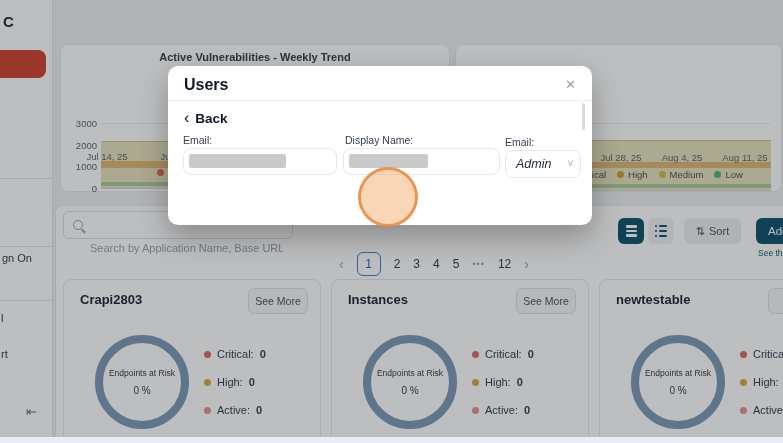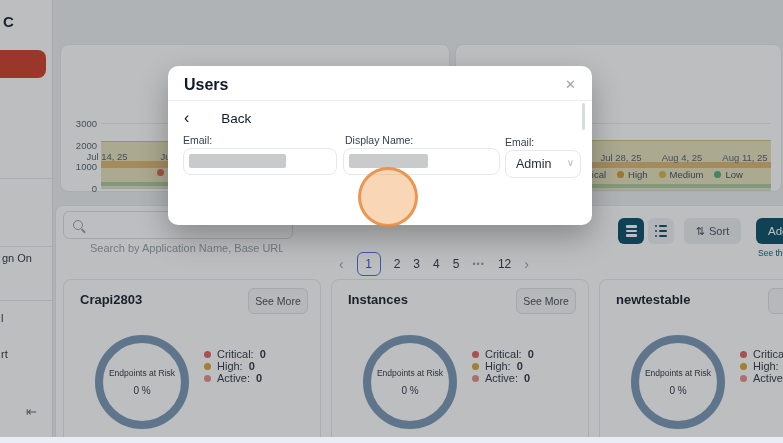--- a/index.html
+++ b/index.html
@@ -67,43 +67,43 @@
   .pg-active{width:22px;height:22px;border:1px solid #4d79d9;border-radius:6px;color:#2f5fd0;display:flex;align-items:center;justify-content:center;}
   .pg-ellipsis{color:#9aa3ad;font-size:9px;letter-spacing:1px;}
 
   .app-card{position:absolute;top:73px;height:190px;background:#fff;border:1px solid #e7e9ec;border-radius:8px;}
   .ac1{left:7px;width:256px;} .ac2{left:275px;width:256px;} .ac3{left:543px;width:240px;}
   .ac-title{position:absolute;left:16px;top:12px;font-size:13px;font-weight:bold;color:#1f2937;}
   .see-more{position:absolute;right:12px;top:8px;width:58px;height:24px;background:#f6f7f8;border:1px solid #dfe2e6;border-radius:6px;font-size:10.5px;color:#4b5563;display:flex;align-items:center;justify-content:center;white-space:nowrap;}
   .donut{position:absolute;left:31px;top:55px;width:94px;height:94px;border:8px solid #7d9cba;border-radius:50%;box-sizing:border-box;display:flex;flex-direction:column;align-items:center;justify-content:center;gap:7px;}
   .donut .dl{font-size:8.5px;color:#374151;text-align:center;width:70px;}
   .donut .dv{font-size:10px;color:#374151;}
-  .stats{position:absolute;left:140px;top:68px;display:flex;flex-direction:column;gap:0;}
+  .stats{position:absolute;left:140px;top:68px;display:flex;flex-direction:column;gap:16px;}
   .stat-row{display:flex;align-items:center;gap:6px;font-size:11px;color:#374151;white-space:nowrap;}
   .sdot{width:7px;height:7px;border-radius:50%;flex:none;}
   .sdot-critical{background:#e06a6a}.sdot-high{background:#d9a93f}.sdot-active{background:#e49595}
   .stat-row b{font-weight:bold;}
 
   
   .dim{position:absolute;left:0;top:0;width:783px;height:437px;background:rgba(12,15,20,0.27);z-index:10;}
 
   
   .modal{position:absolute;left:168px;top:66px;width:424px;height:159px;background:#fff;border-radius:10px;box-shadow:0 12px 30px rgba(0,0,0,0.28);z-index:30;}
   .m-title{position:absolute;left:16px;top:10px;font-size:16px;font-weight:bold;color:#111827;}
   .m-close{position:absolute;right:16px;top:11px;font-size:13px;color:#9aa3ad;}
   .m-div{position:absolute;left:0;right:0;top:34px;height:1px;background:#ececee;}
   .m-back{position:absolute;left:16px;top:44px;display:flex;align-items:center;gap:6px;color:#111827;}
   .m-back .chev{font-size:16px;line-height:1;}
-  .m-back .bl{font-size:13.5px;font-weight:normal;margin-left:26px;}
+  .m-back .bl{font-size:13.5px;font-weight:bold;}
   .m-scroll{position:absolute;right:7px;top:37px;width:3px;height:27px;background:#d8dbdf;border-radius:2px;}
   .f-label{position:absolute;font-size:10.5px;color:#374151;}
   .f-input{position:absolute;top:82px;height:25px;border:1px solid #e6e8eb;border-radius:8px;background:#fff;}
   .redact{position:absolute;left:5px;top:5px;height:14px;background:#c9cacc;border-radius:2px;}
   .role-select{position:absolute;left:337px;top:84px;width:74px;height:26px;border:1px solid #e6e8eb;border-radius:8px;background:#fff;}
-  .role-select .rv{position:absolute;left:10px;top:6px;font-size:12.5px;color:#1f2937;}
+  .role-select .rv{position:absolute;left:10px;top:6px;font-size:12.5px;color:#1f2937;font-style:italic;}
   .role-select .rc{position:absolute;right:6px;top:6px;font-size:10px;color:#b6bcc4;}
   .m-submit{position:absolute;left:154px;top:123px;width:123px;height:21px;background:#11566e;border:none;border-radius:5px;color:#fff;font-size:11px;display:flex;align-items:center;justify-content:center;}
 
   .click-ring{position:absolute;left:358px;top:167px;width:54px;height:54px;border:3px solid rgba(232,139,66,0.85);background:rgba(242,166,94,0.45);border-radius:50%;z-index:40;}
 </style>
 </head>
 <body>
 
 <div class="screen">
   <div class="app">
@@ -115,20 +115,21 @@
       <div class="sb-div" style="top:246px"></div>
       <span class="sb-frag" style="left:2px;top:252px">gn On</span>
       <div class="sb-div" style="top:300px"></div>
       <span class="sb-frag" style="left:1px;top:312px">l</span>
       <span class="sb-frag" style="left:1px;top:348px">rt</span>
       <span class="sb-collapse">⇤</span>
     </aside>
 
 
     <div class="chart-card cc1">
+      <div class="cc-title">Active Vulnerabilities - Weekly Trend</div>
       <span class="ytick" style="left:8px;top:73px">3000</span>
       <span class="ytick" style="left:8px;top:95px">2000</span>
       <span class="ytick" style="left:8px;top:116px">1000</span>
       <span class="ytick" style="left:8px;top:138px">0</span>
       <div class="grid" style="left:40px;width:340px;top:78px"></div>
       <div class="grid" style="left:40px;width:340px;top:100px"></div>
       <div class="grid" style="left:40px;width:340px;top:121px"></div>
       <div class="area" style="left:40px;width:340px;top:96px;height:47px"></div>
       <div class="band-high" style="left:40px;width:340px;top:116px;height:7px"></div>
       <div class="band-low" style="left:40px;width:340px;top:137px;height:4px"></div>

